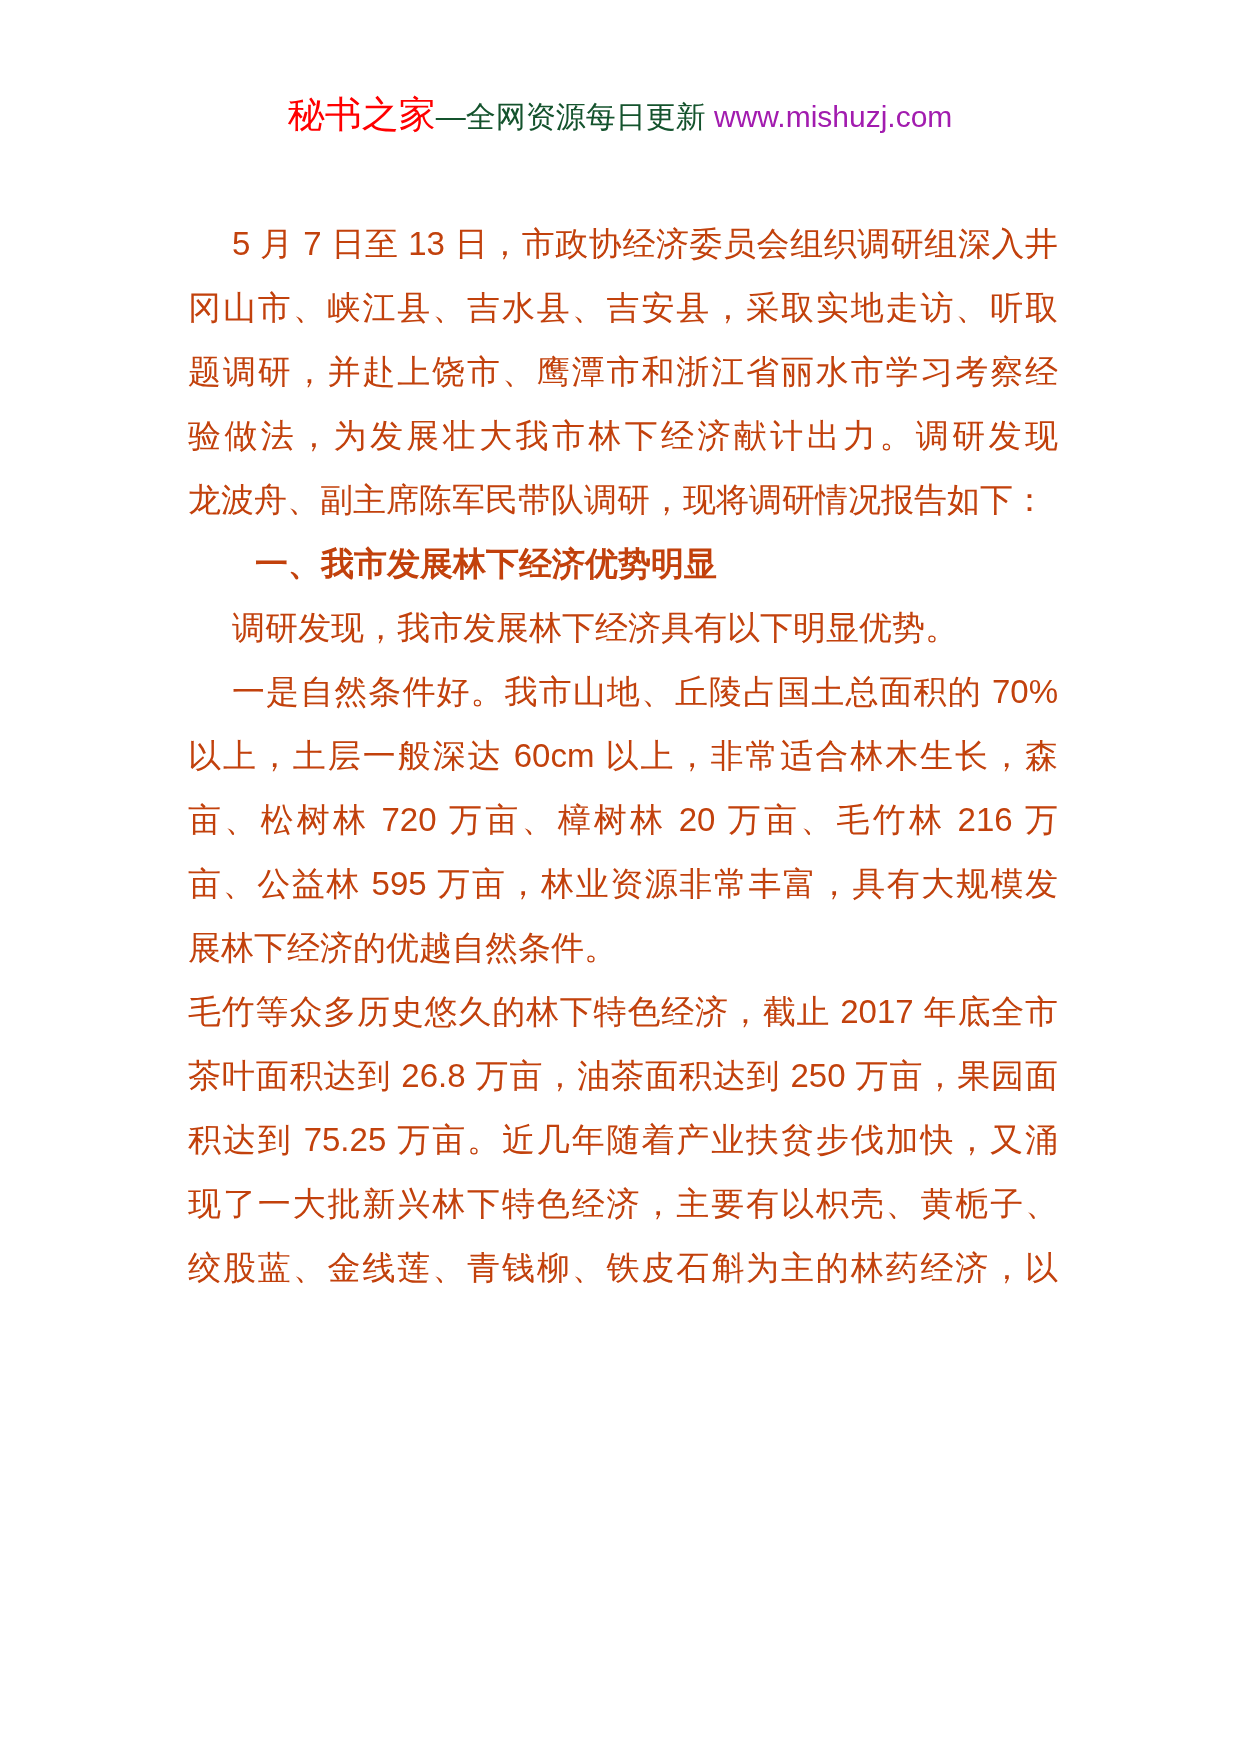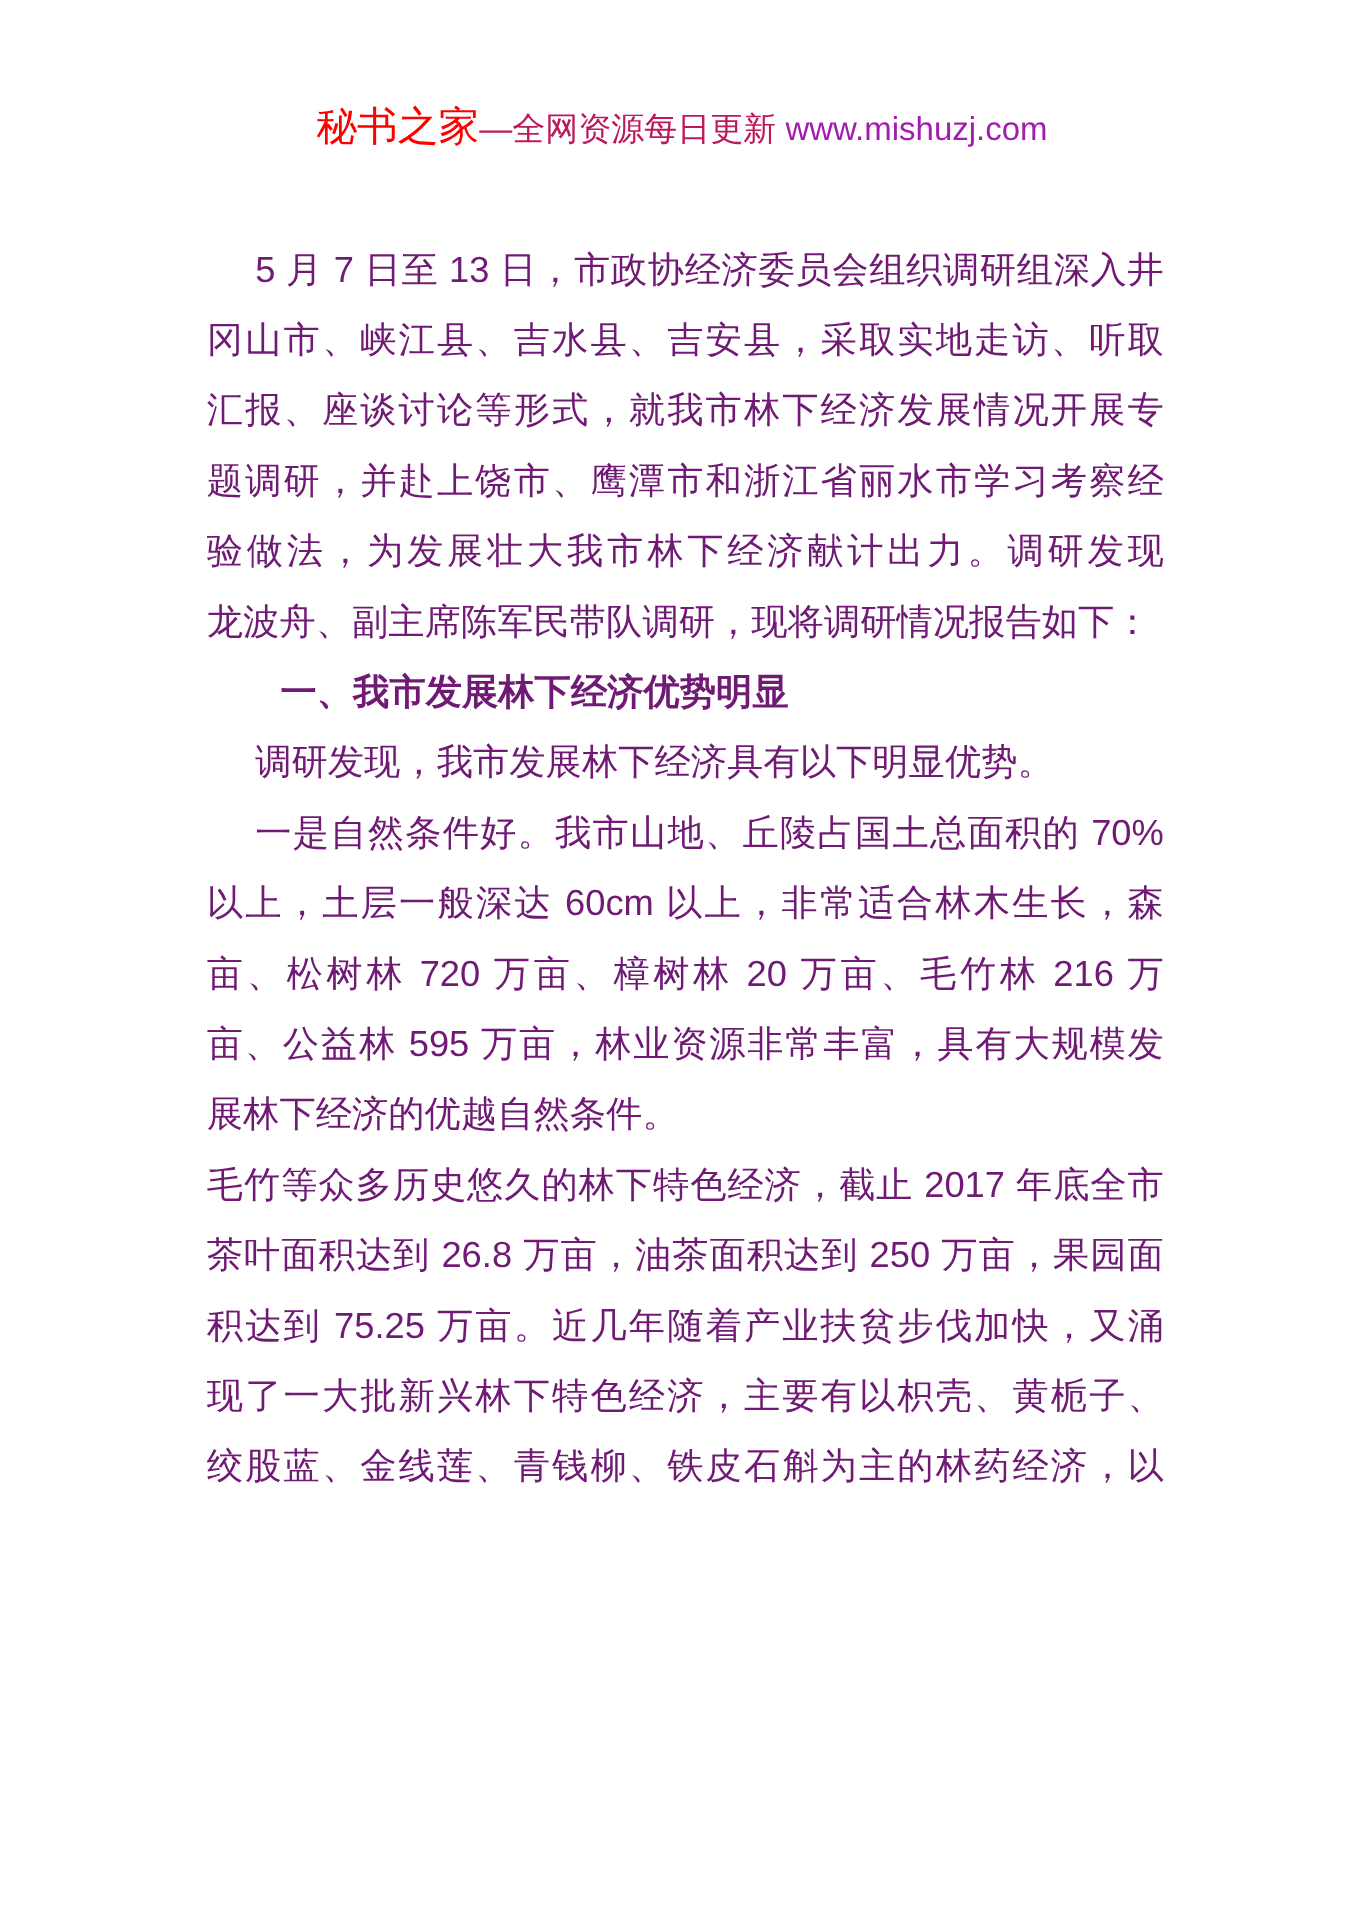--- a/index.html
+++ b/index.html
@@ -22,21 +22,21 @@
     font-size: 30px;
     line-height: 50px;
     white-space: nowrap;
   }
   .header .brand {
     color: #ff0000;
     font-weight: 400;
     font-size: 37px;
   }
   .header .tagline {
-    color: #be185d;
+    color: #14532d;
   }
   .header .url {
     color: #a21caf;
   }
   .title {
     margin: 8px 0 0 0;
     text-align: center;
     font-size: 46px;
     font-weight: 700;
     line-height: 68px;
@@ -47,21 +47,21 @@
     margin-left: 188px;
     width: 870px;
   }
   .paragraph {
     margin: 0;
   }
   .line {
     font-size: 33px;
     line-height: 64px;
     text-align: left;
-    color: #701a75;
+    color: #c2410c;
   }
   .line.justify {
     text-align: justify;
     text-align-last: justify;
   }
   .line.indent {
     text-indent: 44px;
   }
   .paragraph.heading .line {
     font-weight: 700;
@@ -72,21 +72,20 @@
 <body>
 
 <div class="page">
   <div class="header">
     <span class="brand">秘书之家</span><span class="tagline">—全网资源每日更新 </span><span class="url">www.mishuzj.com</span>
   </div>
   <div class="doc-body">
       <div class="paragraph normal">
         <div class="line justify indent">5 月 7 日至 13 日，市政协经济委员会组织调研组深入井</div>
         <div class="line justify">冈山市、峡江县、吉水县、吉安县，采取实地走访、听取</div>
-        <div class="line justify">汇报、座谈讨论等形式，就我市林下经济发展情况开展专</div>
         <div class="line justify">题调研，并赴上饶市、鹰潭市和浙江省丽水市学习考察经</div>
         <div class="line justify">验做法，为发展壮大我市林下经济献计出力。调研发现</div>
         <div class="line">龙波舟、副主席陈军民带队调研，现将调研情况报告如下：</div>
       </div>
       <div class="paragraph heading">
         <div class="line">一、我市发展林下经济优势明显</div>
       </div>
       <div class="paragraph normal">
         <div class="line indent">调研发现，我市发展林下经济具有以下明显优势。</div>
       </div>

